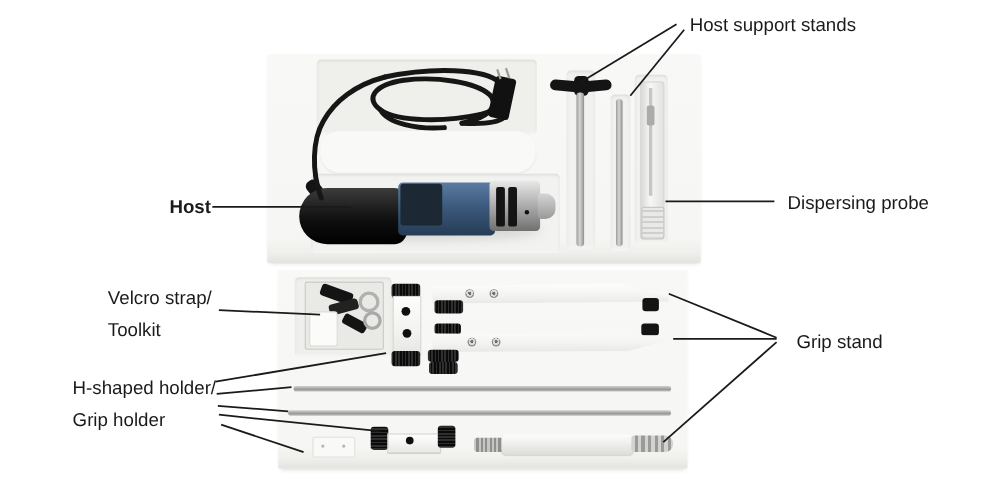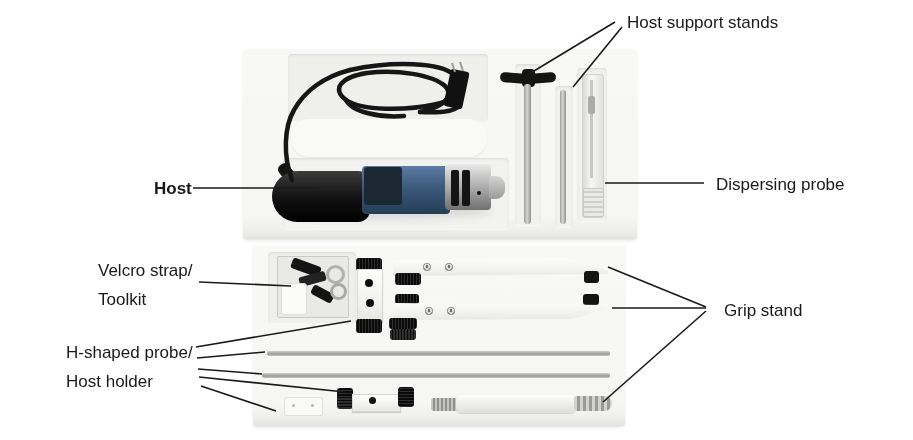--- a/index.html
+++ b/index.html
@@ -158,18 +158,18 @@
   </svg>
 
   <div class="lbl" style="left:627px;top:8px;">Host support stands</div>
   <div class="lbl" style="left:154px;top:174px;font-weight:bold;">Host</div>
   <div class="lbl" style="left:98px;top:256px;">
     <div>Velcro strap/</div>
     <div>Toolkit</div>
   </div>
   <div class="lbl" style="left:716px;top:170px;">Dispersing probe</div>
   <div class="lbl" style="left:66px;top:338px;">
-    <div>H-shaped probe/</div>
-    <div>Host holder</div>
+    <div>H-shaped holder/</div>
+    <div>Grip holder</div>
   </div>
   <div class="lbl" style="left:724px;top:296px;">Grip stand</div>
 
 </div>
 
 </body></html>

